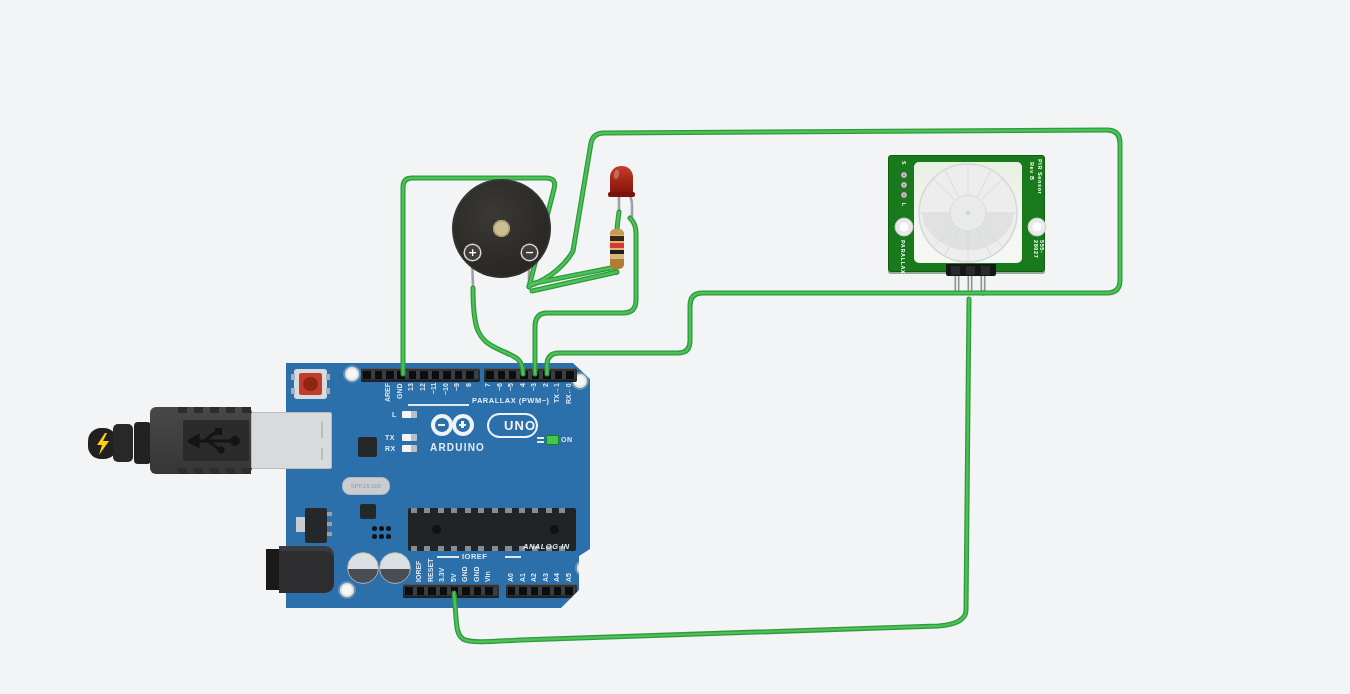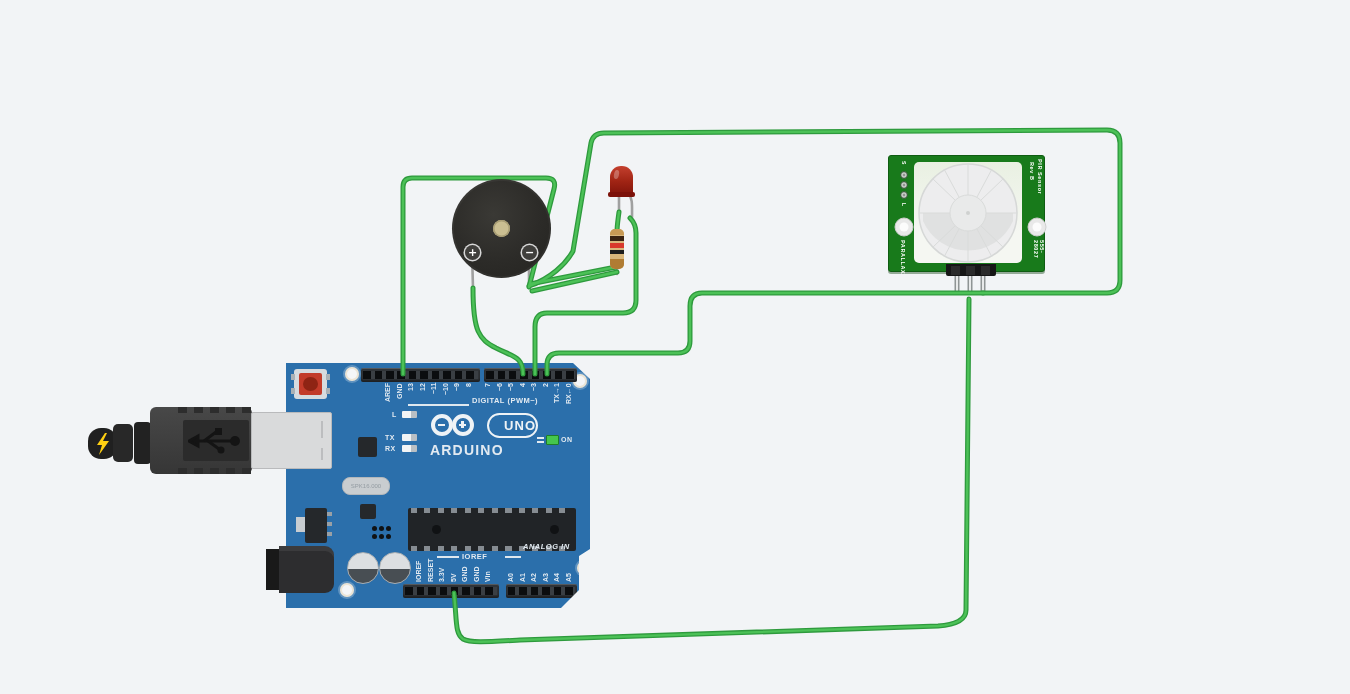--- a/index.html
+++ b/index.html
@@ -88,32 +88,32 @@
     <div class="silk" style="left:99px;top:82px;font-size:7px;">RX</div>
     <div class="ledrect" style="left:116px;top:82px;"></div>
 
     <div class="logo-ring" style="left:145px;top:51px;">
       <div style="position:absolute;left:3px;top:5.5px;width:7px;height:2.5px;background:#eef3f6;"></div>
     </div>
     <div class="logo-ring" style="left:166px;top:51px;">
       <div style="position:absolute;left:3px;top:5.5px;width:7px;height:2.5px;background:#eef3f6;"></div>
       <div style="position:absolute;left:5.2px;top:3.2px;width:2.5px;height:7px;background:#eef3f6;"></div>
     </div>
-    <div class="silk" style="left:144px;top:79px;font-size:14px;letter-spacing:1.2px;">ARDUINO</div>
+    <div class="silk" style="left:144px;top:79px;font-size:10px;letter-spacing:1.2px;">ARDUINO</div>
     <div class="uno-badge" style="left:201px;top:50px;">
       <span>UNO</span>
     </div>
 
     <div style="position:absolute;left:251px;top:74px;width:7px;height:2px;background:#e2eaf1;"></div>
     <div style="position:absolute;left:251px;top:78px;width:7px;height:2px;background:#e2eaf1;"></div>
     <div style="position:absolute;left:260px;top:72px;width:11px;height:8px;background:#45c64d;border:1px solid #1f7c26;border-radius:1px;"></div>
     <div class="silk" style="left:275px;top:73px;font-size:7px;">ON</div>
 
     <div class="silkline" style="left:122px;top:41px;width:61px;"></div>
-    <div class="silk" style="left:186px;top:33px;">DIGITAL (PWM~)</div>
+    <div class="silk" style="left:186px;top:33px;">PARALLAX (PWM~)</div>
 
     <div style="position:absolute;left:56px;top:114px;width:46px;height:16px;background:#c9cdd0;border:1px solid #b2b7bb;border-radius:8px;display:flex;align-items:center;justify-content:center;">
       <span style="font:6px 'Liberation Sans',sans-serif;color:#949ca2;">SPK16.000</span>
     </div>
 
     <div style="position:absolute;left:19px;top:145px;width:22px;height:35px;background:#25282b;border-radius:2px;">
       <div style="position:absolute;right:-5px;top:4px;width:5px;height:4px;background:#9aa0a5;"></div>
       <div style="position:absolute;right:-5px;top:14px;width:5px;height:4px;background:#9aa0a5;"></div>
       <div style="position:absolute;right:-5px;top:24px;width:5px;height:4px;background:#9aa0a5;"></div>
       <div style="position:absolute;left:-9px;top:9px;width:9px;height:15px;background:#c8cdd1;"></div>

